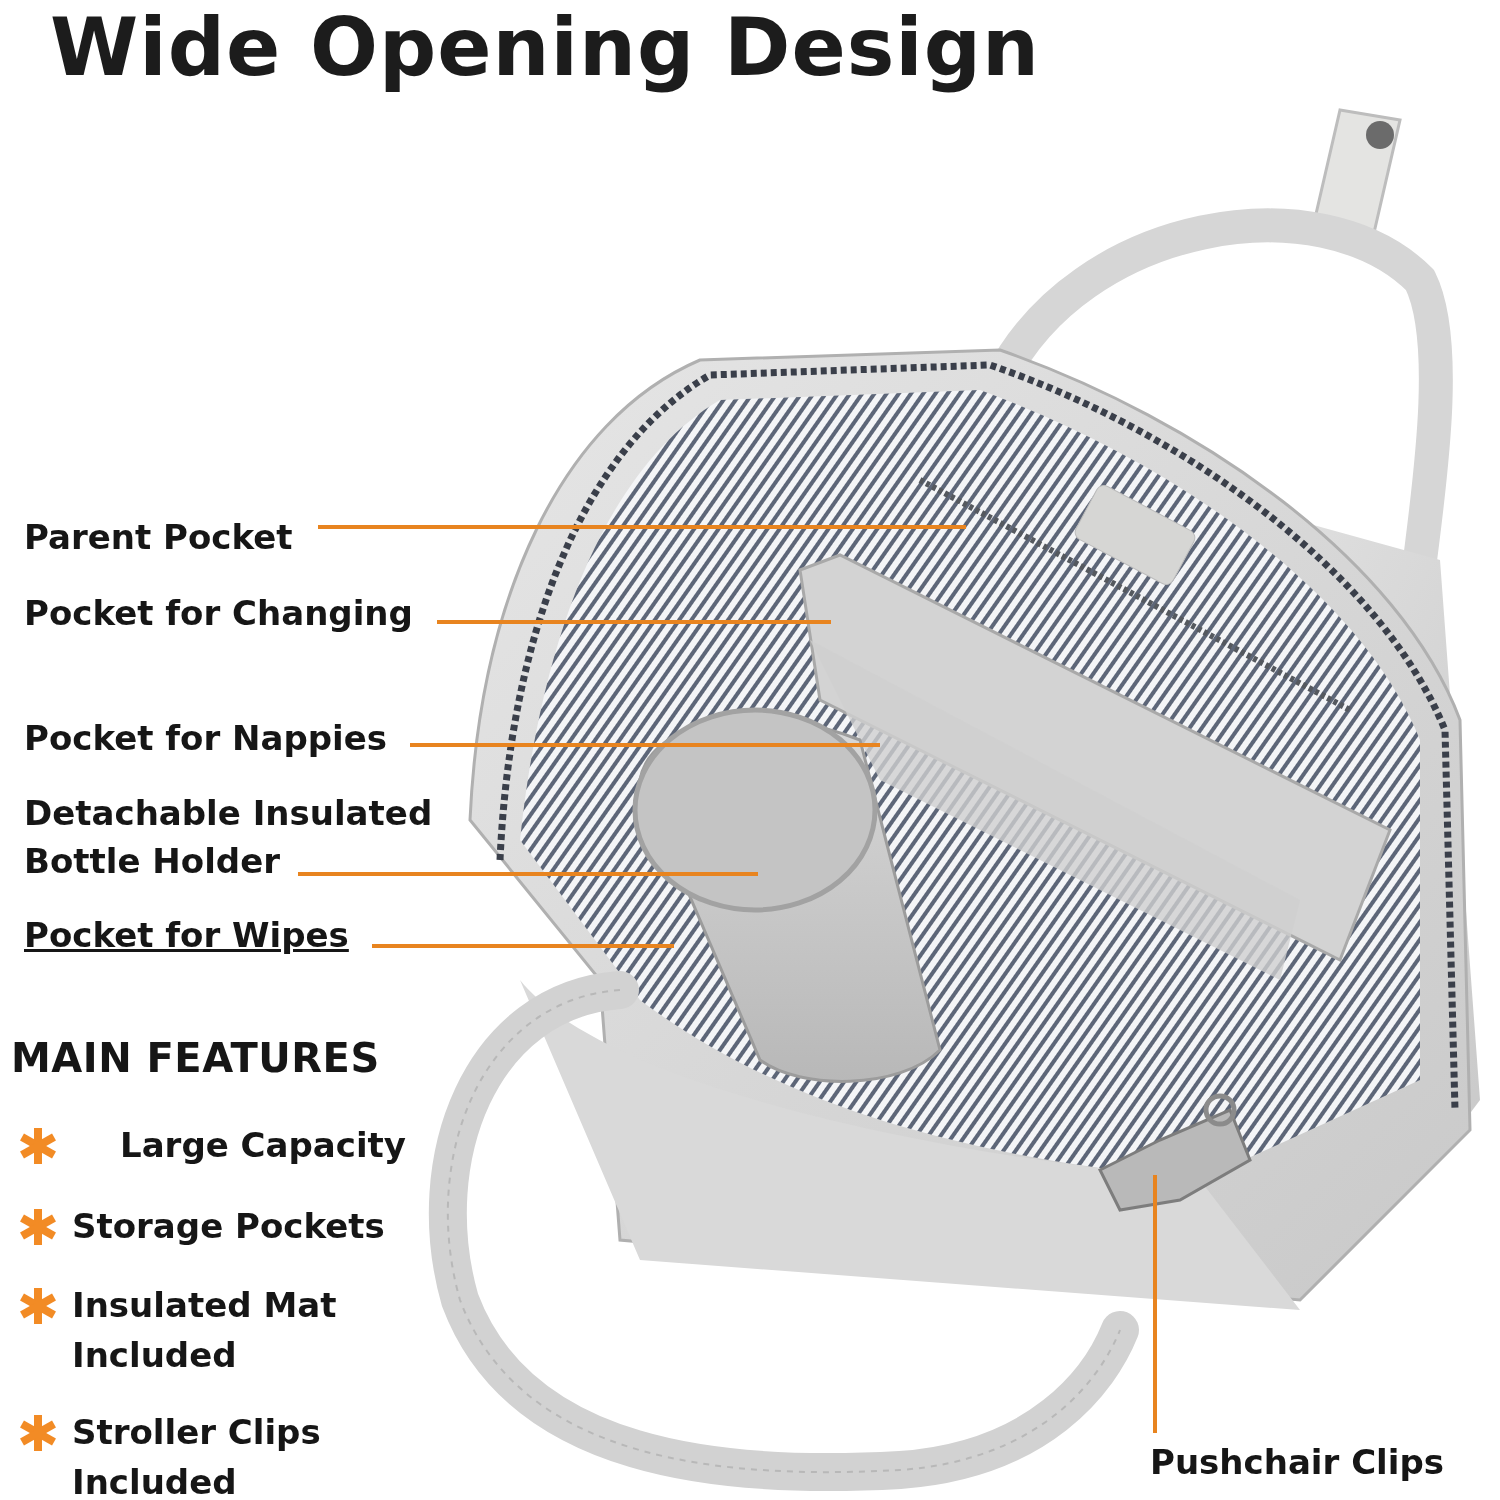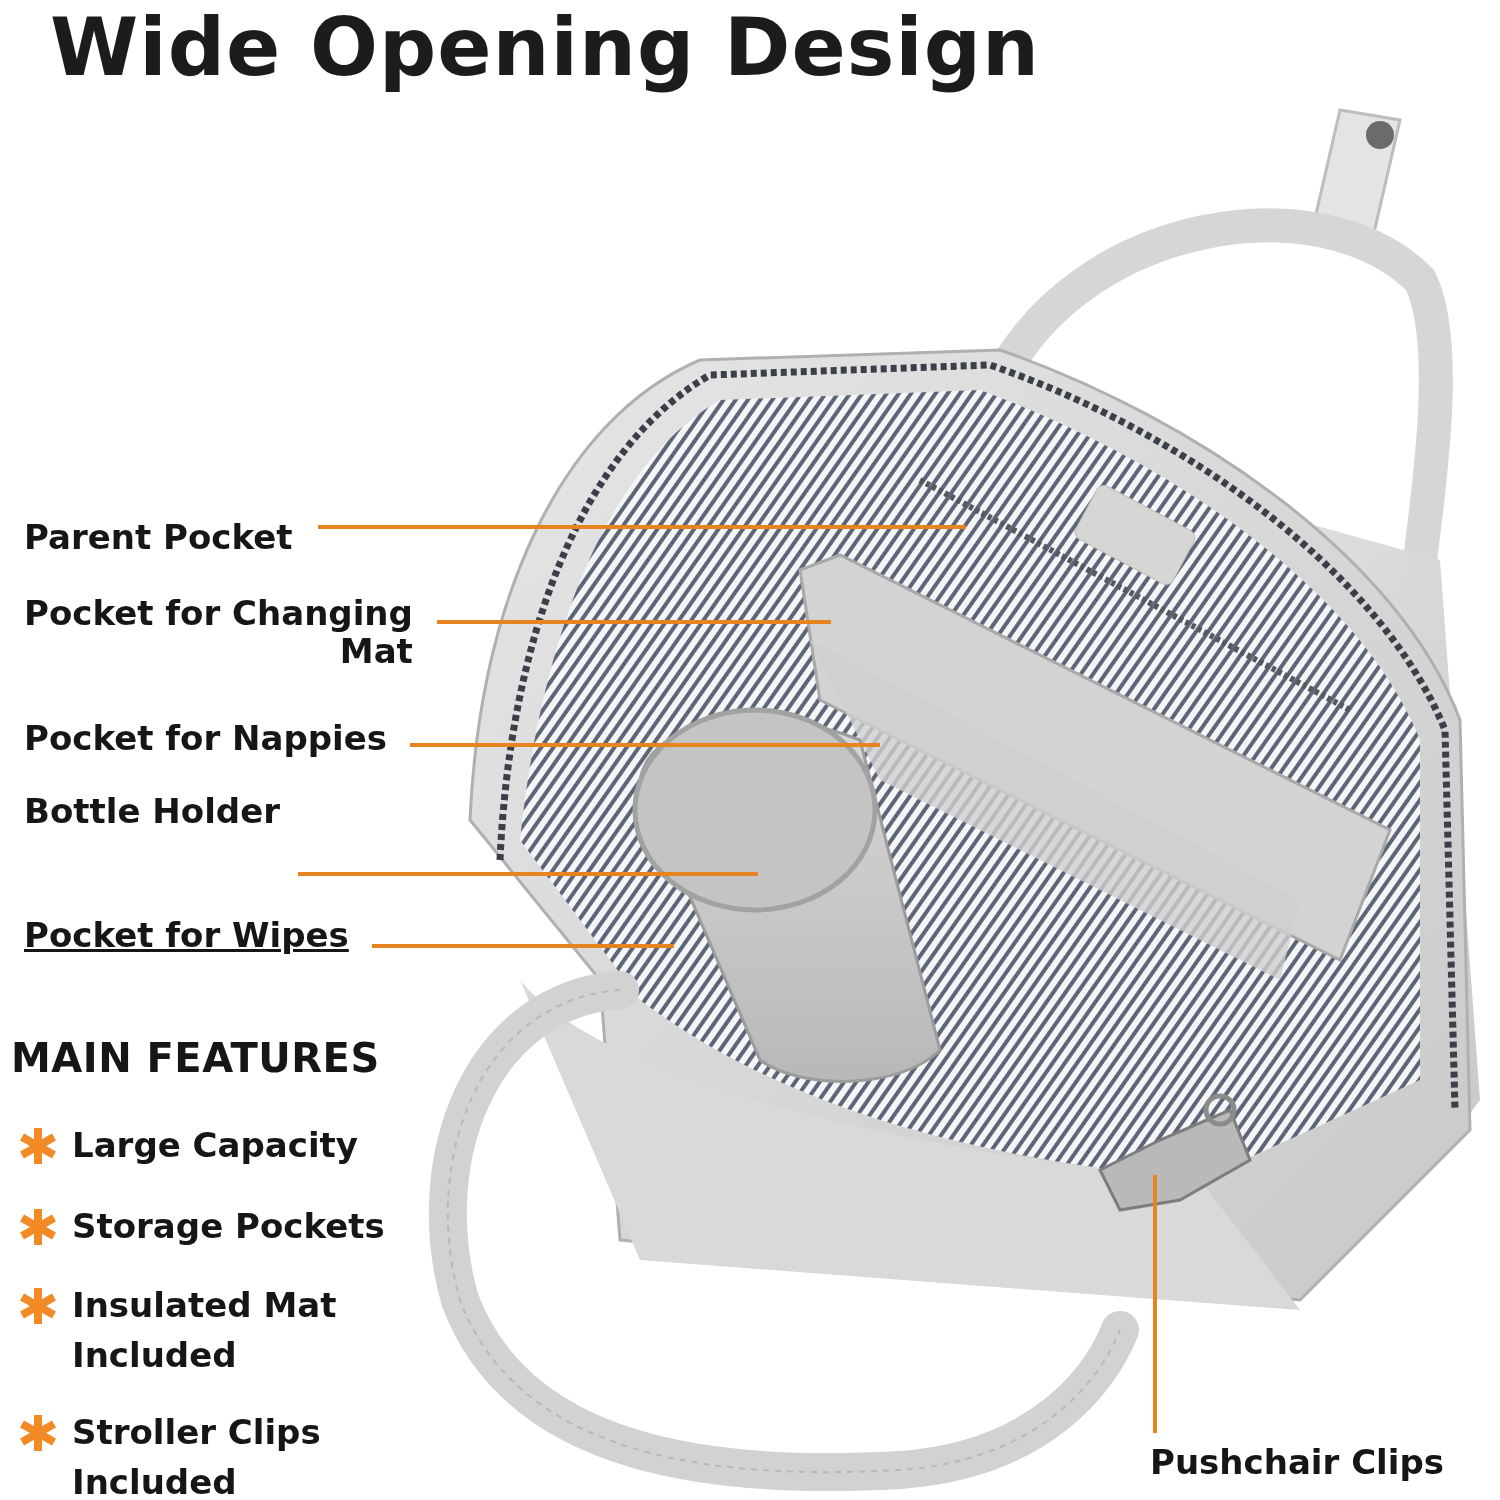--- a/index.html
+++ b/index.html
@@ -68,38 +68,38 @@
 
     <path d="M1100 1170 L1160 1140 L1230 1110 L1250 1160 L1180 1200 L1120 1210 Z" fill="#b9b9b9" stroke="#7d7d7d" stroke-width="3"></path>
     <circle cx="1220" cy="1110" r="14" fill="none" stroke="#8b8b8b" stroke-width="5"></circle>
   </svg>
 
   <div class="label" style="top:512px;">Parent Pocket</div>
   <div class="line" style="left:318px; top:525px; width:648px;"></div>
 
   <div class="label" style="top:588px;text-align:right;">
     <div>Pocket for Changing</div>
-    <div style="margin-top:-12px;">Mat</div>
   </div>
   <div class="line" style="left:437px; top:620px; width:394px;"></div>
 
   <div class="label" style="top:713px;text-align:right;">Pocket for Nappies</div>
   <div class="line" style="left:410px; top:743px; width:470px;"></div>
 
   <div class="label" style="top:788px;">
+    <div>Detachable Insulated</div>
     <div style="margin-top:-2px;">Bottle Holder</div>
   </div>
   <div class="line" style="left:298px; top:872px; width:460px;"></div>
 
   <div class="label" style="top:910px;text-decoration:underline;">Pocket for Wipes</div>
   <div class="line" style="left:372px; top:944px; width:302px;"></div>
 
   <div class="features-title">MAIN FEATURES</div>
 
-  <div class="feature" style="top:1120px;">
+  <div class="feature" style="top:1120px;gap:48px;">
     <svg class="star" viewBox="0 0 40 40">
         <g stroke="#F28B25" stroke-width="8" stroke-linecap="butt">
           <line x1="20" y1="2" x2="20" y2="38"></line>
           <line x1="4" y1="11" x2="36" y2="29"></line>
           <line x1="4" y1="29" x2="36" y2="11"></line>
         </g>
       </svg>
     <div class="txt">Large Capacity</div>
   </div>
 

